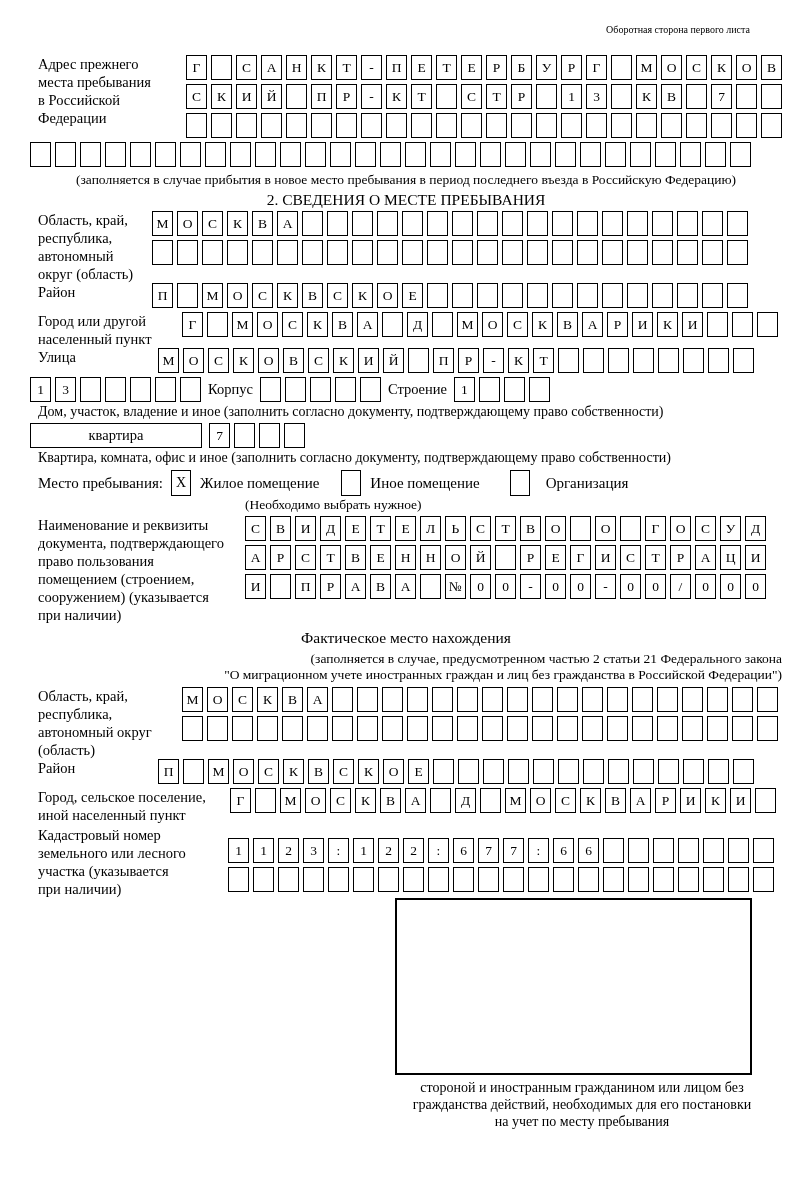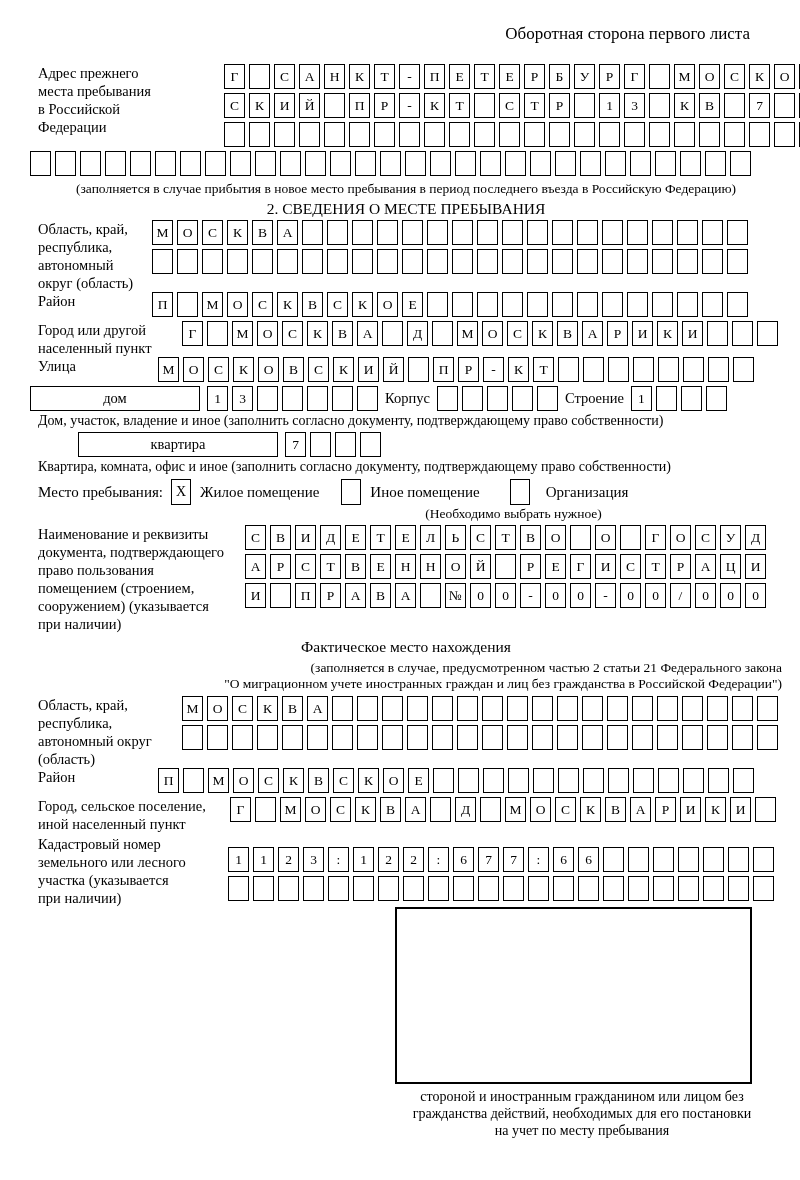--- a/index.html
+++ b/index.html
@@ -2,55 +2,55 @@
 <html><head>
 <meta charset="utf-8">
 <style>
   * { box-sizing: border-box; }
   html,body { margin:0; padding:0; }
   body {
     width:800px; height:1180px; background:#ffffff; color:#000;
     font-family:"Liberation Serif","DejaVu Serif",serif;
   }
   .page { padding:10px 18px 0 30px; }
-  .doc-title { text-align:right; font-size:17px; margin:14px 32px 20px 0; }
+  .doc-title { text-align:right; font-size:10px; margin:14px 32px 20px 0; }
 
   .frow { display:flex; align-items:flex-start; }
   .flabel { flex:0 0 auto; font-size:14.5px; line-height:18px; padding-left:8px; }
   .rows { display:flex; flex-direction:column; gap:4px; }
   .cellrow { display:flex; gap:4px; height:25px; }
   .cell {
     flex:0 0 auto; width:21px; height:25px; border:1.5px solid #000;
     display:flex; align-items:center; justify-content:center;
     font-size:13.5px; line-height:1;
   }
   .wide-box {
     flex:0 0 auto; height:25px; border:1.5px solid #000;
     display:flex; align-items:center; justify-content:center; font-size:14.5px;
   }
   .inline-label { font-size:14.5px; line-height:25px; flex:0 0 auto; }
   .note { font-size:13.5px; line-height:16px; }
   .center { text-align:center; }
   .sect-header { font-weight:normal; font-size:15.5px; line-height:19px; text-align:center; }
 
-  .addr-block { margin-top:0;gap:38px; }
+  .addr-block { margin-top:0; }
   .addr-note { margin-top:5px; }
   .h2 { margin-top:2px; margin-bottom:2px; }
 
   .gap4 { height:4px; }
   .house-row { display:flex; gap:7px; margin-top:4px; }
   .apt-row { display:flex; gap:7px; margin-top:3px; }
   .field-note { margin-top:2px; padding-left:8px; font-size:14px; line-height:16px; }
 
   .stay-row { display:flex; align-items:center; margin-top:4px; padding-left:8px; font-size:15px; }
   .chk {
     flex:0 0 auto; width:20px; height:26px; border:1.5px solid #000;
     display:flex; align-items:center; justify-content:center; font-size:14px;
   }
-  .stay-note { margin-left:215px; margin-top:1px; font-size:13.5px; line-height:16px;text-align:center; }
+  .stay-note { margin-left:215px; margin-top:1px; font-size:13.5px; line-height:16px; }
 
   .doc-block { margin-top:3px; }
   .fact-header { margin-top:4px; }
   .fact-notes { margin-top:4px; font-size:13.5px; line-height:16px; text-align:right; }
   .cad-rows { padding-top:12px; }
 
   .stamp-box {
     margin-left:365px; margin-top:0; width:357px; height:177px; border:2px solid #000;
   }
   .stamp-caption {
@@ -339,21 +339,20 @@
         <span class="cell"></span>
         <span class="cell"></span>
         <span class="cell"></span>
         <span class="cell"></span>
         <span class="cell"></span>
         <span class="cell"></span>
       </div>
   </div>
 
   <div class="house-row">
-    <div class="wide-box" style="width:170px;">дом</div>
     <div class="cellrow">
         <span class="cell">1</span>
         <span class="cell">3</span>
         <span class="cell"></span>
         <span class="cell"></span>
         <span class="cell"></span>
         <span class="cell"></span>
         <span class="cell"></span>
       </div>
     <div class="inline-label">Корпус</div>
@@ -368,21 +367,21 @@
     <div class="cellrow">
         <span class="cell">1</span>
         <span class="cell"></span>
         <span class="cell"></span>
         <span class="cell"></span>
       </div>
   </div>
   <div class="field-note">Дом, участок, владение и иное (заполнить согласно документу, подтверждающему право собственности)</div>
 
   <div class="apt-row">
-    <div class="wide-box" style="width:200px;margin-left:48px;">квартира</div>
+    <div class="wide-box" style="width:172px;">квартира</div>
     <div class="cellrow">
         <span class="cell">7</span>
         <span class="cell"></span>
         <span class="cell"></span>
         <span class="cell"></span>
       </div>
   </div>
   <div class="field-note">Квартира, комната, офис и иное (заполнить согласно документу, подтверждающему право собственности)</div>
 
   <div class="stay-row">

